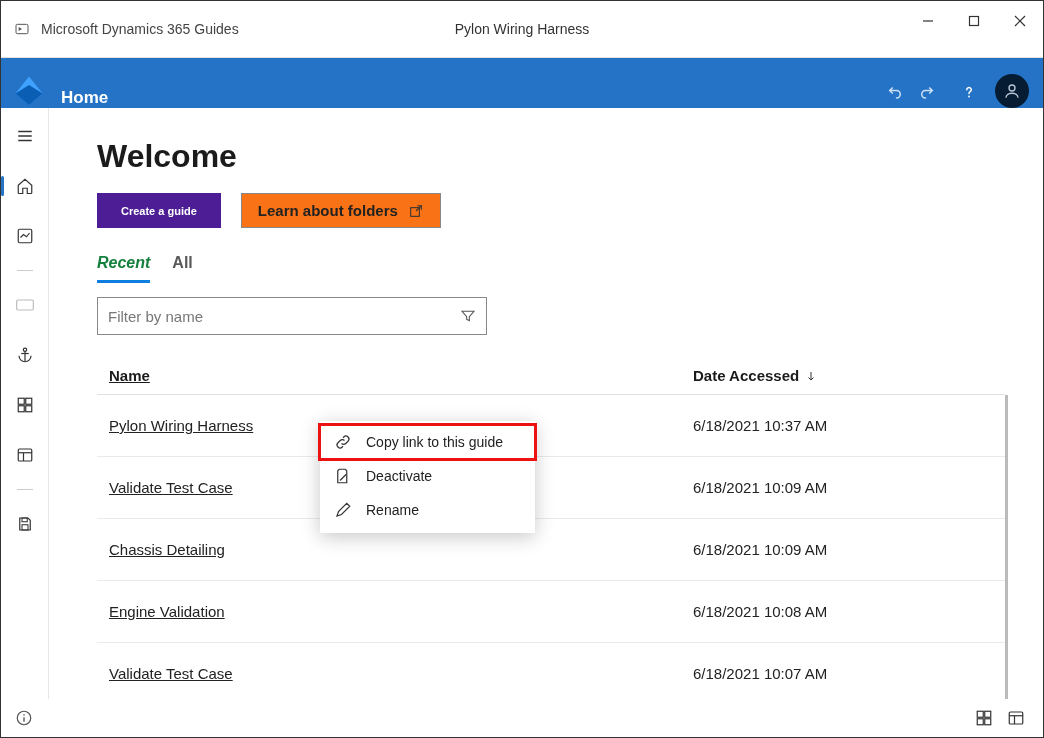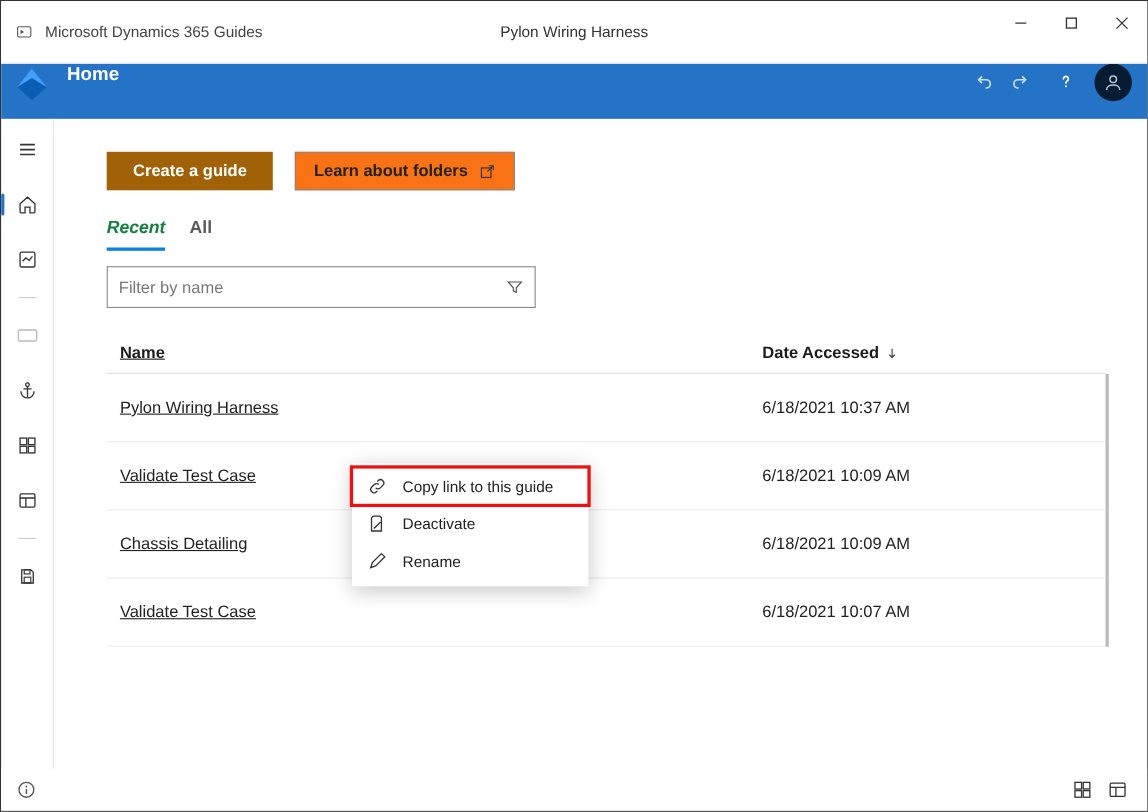--- a/index.html
+++ b/index.html
@@ -40,21 +40,21 @@
   }
   .titlebar .win-btn {
     width: 46px; display: flex; align-items: center; justify-content: center;
     color: #333;
   }
   
   .header {
     height: 50px;
     background: #2573c6;
     display: flex;
-    align-items: flex-start;
+    align-items: flex-end;
     padding: 0 14px 0 10px;
     color: #fff;
   }
   .header .logo {
     width: 36px; height: 36px; margin-right: 14px;
     display: flex; align-items: center; justify-content: center;
   }
   .header .title {
     font-size: 17px; font-weight: 600;
   }
@@ -104,23 +104,23 @@
     padding: 30px 38px 0 48px;
     position: relative;
     overflow: hidden;
   }
   .main h1 {
     font-size: 32px; font-weight: 600; color: #1b1b1b;
     margin-bottom: 18px;
   }
   .btn-row { display: flex; gap: 20px; margin-bottom: 26px; }
   .btn-primary {
-    background: #a16207; color: #fff;
+    background: #4c1d95; color: #fff;
     border: none; padding: 8px 24px;
-    font-size: 15px; font-weight: 600;
+    font-size: 11px; font-weight: 600;
     cursor: pointer;
   }
   .btn-secondary {
     background: #f97316; color: #222;
     border: 1px solid #888; padding: 8px 16px;
     font-size: 15px; font-weight: 600;
     display: flex; align-items: center; gap: 10px;
     cursor: pointer;
   }
   .tabs { display: flex; gap: 22px; margin-bottom: 14px; }
@@ -328,20 +328,21 @@
     <div class="sb-item">
         <svg width="18" height="18" viewBox="0 0 24 24">
           <path d="M5 4h11l3 3v13H5z" fill="none" stroke="#333" stroke-width="1.6"></path>
           <rect x="8" y="4" width="7" height="5" fill="none" stroke="#333" stroke-width="1.4"></rect>
           <rect x="8" y="13" width="8" height="7" fill="none" stroke="#333" stroke-width="1.4"></rect>
         </svg>
       </div>
   </div>
 
   <div class="main">
+    <h1>Welcome</h1>
     <div class="btn-row">
       <button class="btn-primary">Create a guide</button>
       <button class="btn-secondary">
         <span>Learn about folders</span>
         <svg width="16" height="16" viewBox="0 0 24 24">
             <rect x="4" y="7" width="13" height="13" fill="none" stroke="#333" stroke-width="1.6"></rect>
             <path d="M14 4h6v6" fill="none" stroke="#333" stroke-width="1.6"></path>
             <line x1="20" y1="4" x2="12" y2="12" stroke="#333" stroke-width="1.6"></line>
           </svg>
       </button>
@@ -376,20 +377,24 @@
         </div>
         <div class="table-row">
           <div class="col-name">Validate Test Case</div>
           <div class="col-date">6/18/2021 10:09 AM</div>
         </div>
         <div class="table-row">
           <div class="col-name">Chassis Detailing</div>
           <div class="col-date">6/18/2021 10:09 AM</div>
         </div>
         <div class="table-row">
+          <div class="col-name">Engine Validation</div>
+          <div class="col-date">6/18/2021 10:08 AM</div>
+        </div>
+        <div class="table-row">
           <div class="col-name">Validate Test Case</div>
           <div class="col-date">6/18/2021 10:07 AM</div>
         </div>
       </div>
     </div>
   </div>
 </div>
 
 <div class="context-menu">
   <div class="cm-item highlighted">

